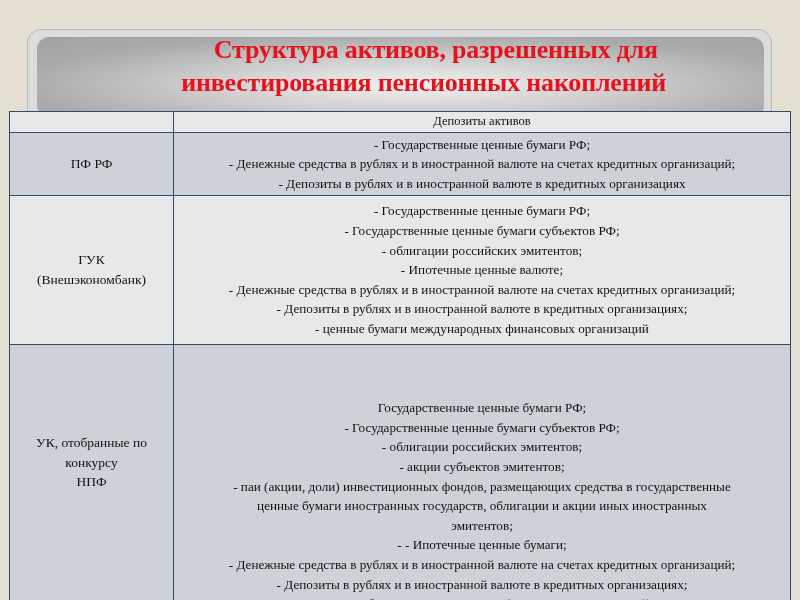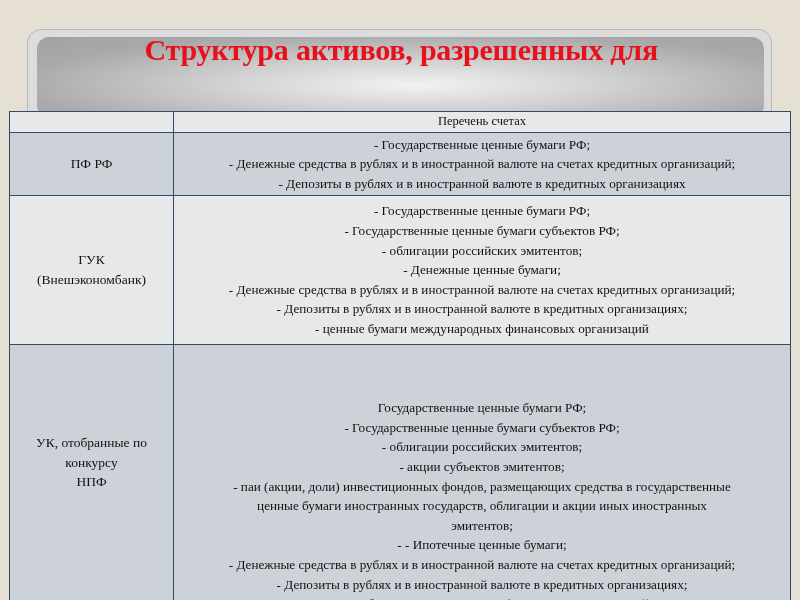--- a/index.html
+++ b/index.html
@@ -38,21 +38,21 @@
     position: absolute;
     left: 37px;
     top: 33px;
     width: 673px;
     text-align: right;
     padding-right: 52px;
     box-sizing: border-box;
     color: #e8111b;
     font-family: "Liberation Serif", "DejaVu Serif", serif;
     font-weight: bold;
-    font-size: 30px;
+    font-size: 26px;
     line-height: 33px;
     letter-spacing: -0.2px;
   }
   .title-text span { display: block; }
   .title-text .l2 { padding-right: 0; margin-right: -8px; }
 
   table.assets {
     position: absolute;
     left: 9px;
     top: 111px;
@@ -88,27 +88,28 @@
   td.entity.top { vertical-align: top; padding-top: 88px; }
   .line { display: block; white-space: nowrap; text-align: center; }
 </style>
 </head>
 <body>
 
 <div class="title-frame"></div>
 <div class="title-inner"></div>
 <div class="title-text">
   <span class="l1">Структура активов, разрешенных для</span>
+  <span class="l2">инвестирования пенсионных накоплений</span>
 </div>
 
 <table class="assets">
   <tbody>
       <tr class="light">
     <th></th>
-    <th>Перечень счетах</th>
+    <th>Депозиты активов</th>
   </tr>
 
   <tr class="shade r1">
     <td class="entity">
       <span class="line">ПФ РФ</span>
     </td>
     <td>
       <span class="line">- Государственные ценные бумаги РФ;</span>
       <span class="line">- Денежные средства в рублях и в иностранной валюте на счетах кредитных организаций;</span>
       <span class="line">- Депозиты в рублях и в иностранной валюте в кредитных организациях</span>
@@ -117,21 +118,21 @@
 
   <tr class="light r2">
     <td class="entity">
       <span class="line">ГУК</span>
       <span class="line">(Внешэкономбанк)</span>
     </td>
     <td>
       <span class="line">- Государственные ценные бумаги РФ;</span>
       <span class="line">- Государственные ценные бумаги субъектов РФ;</span>
       <span class="line">- облигации российских эмитентов;</span>
-      <span class="line">- Денежные ценные бумаги;</span>
+      <span class="line">- Ипотечные ценные валюте;</span>
       <span class="line">- Денежные средства в рублях и в иностранной валюте на счетах кредитных организаций;</span>
       <span class="line">- Депозиты в рублях и в иностранной валюте в кредитных организациях;</span>
       <span class="line">- ценные бумаги международных финансовых организаций</span>
     </td>
   </tr>
 
   <tr class="shade r3">
     <td class="entity top">
       <span class="line">УК, отобранные по</span>
       <span class="line">конкурсу</span>

